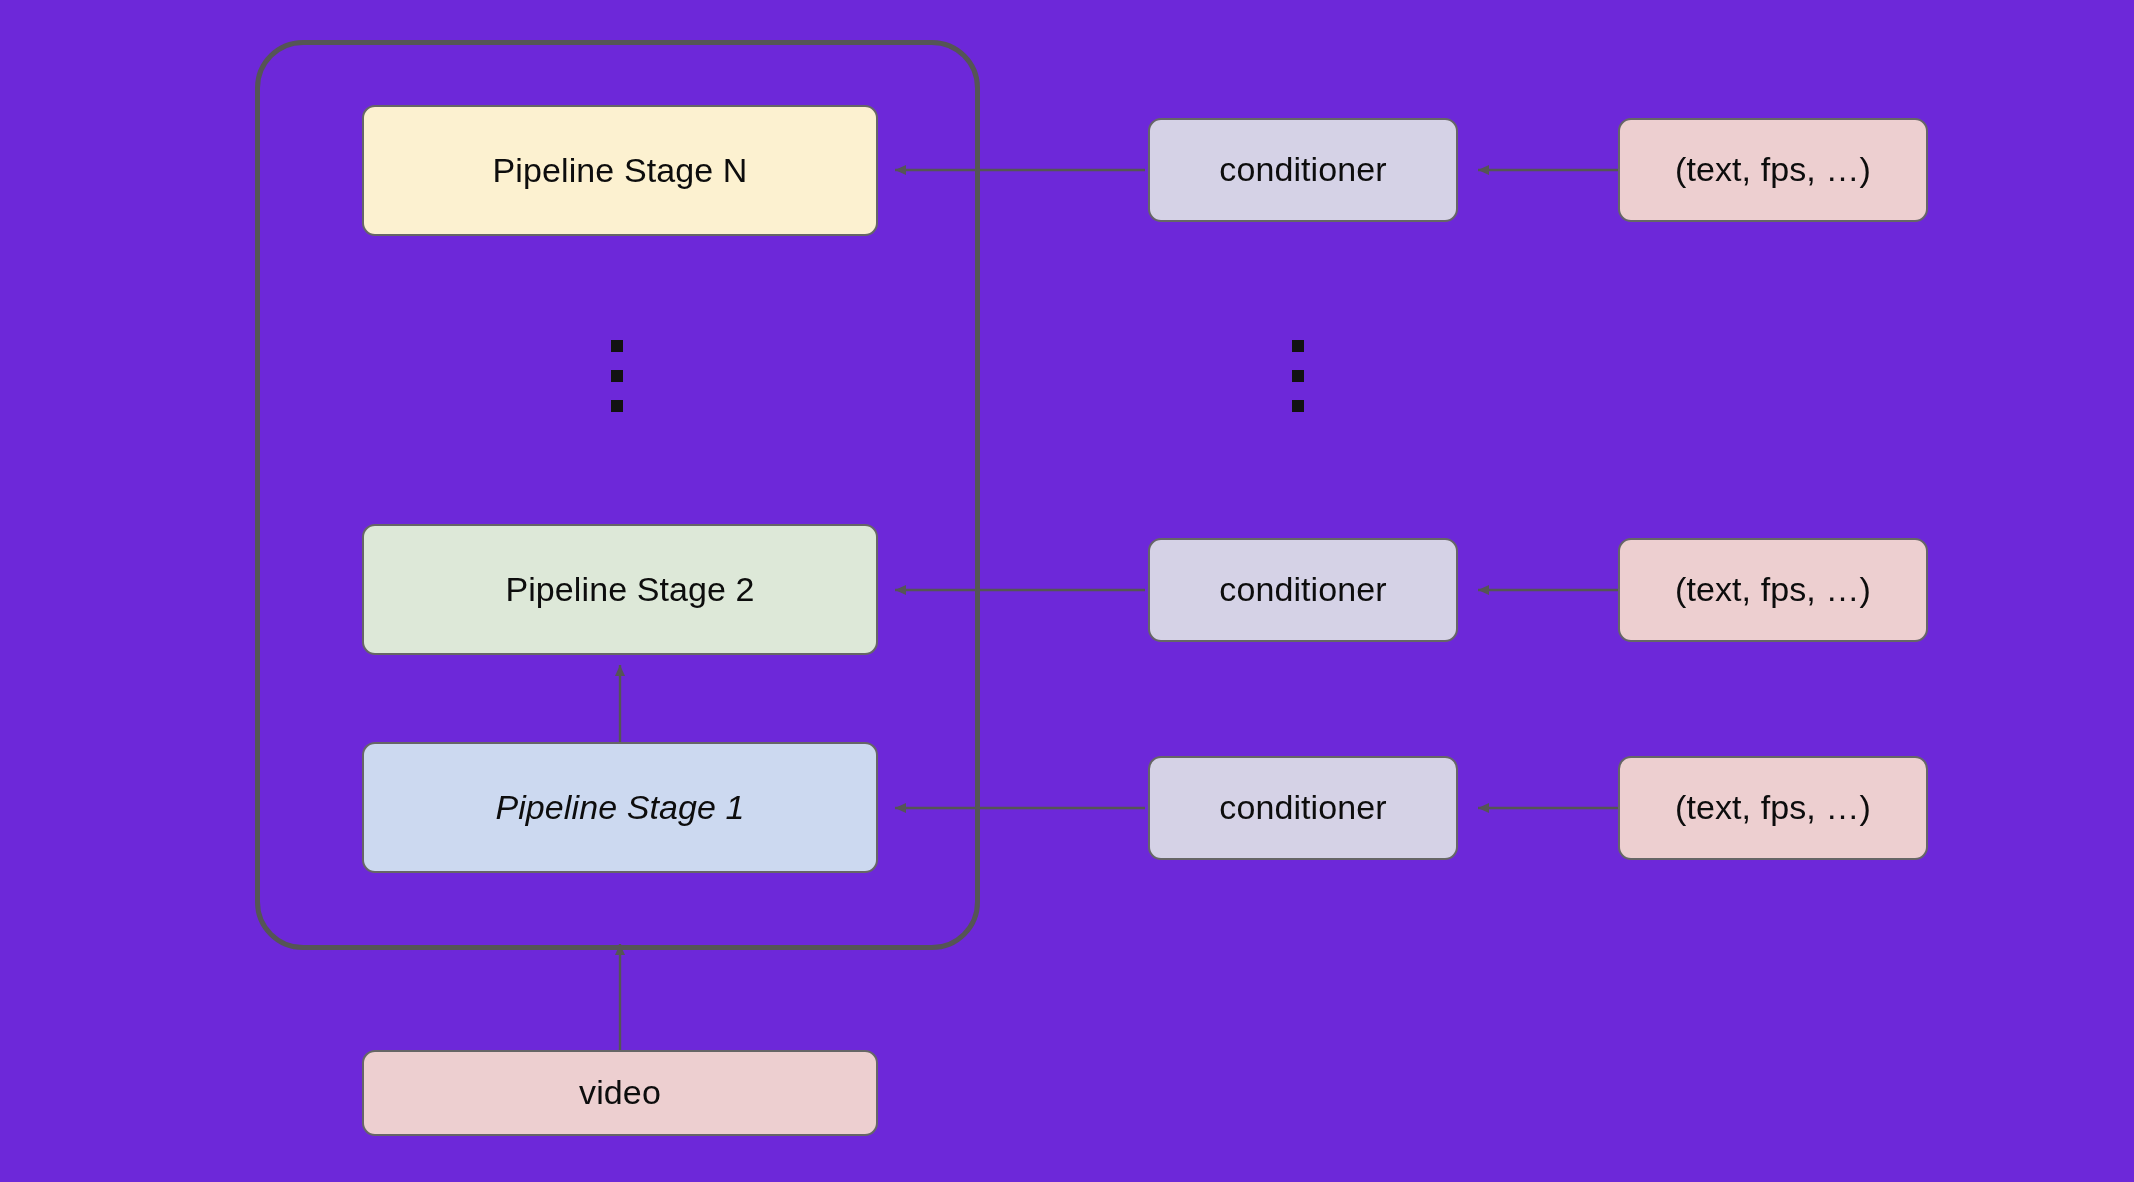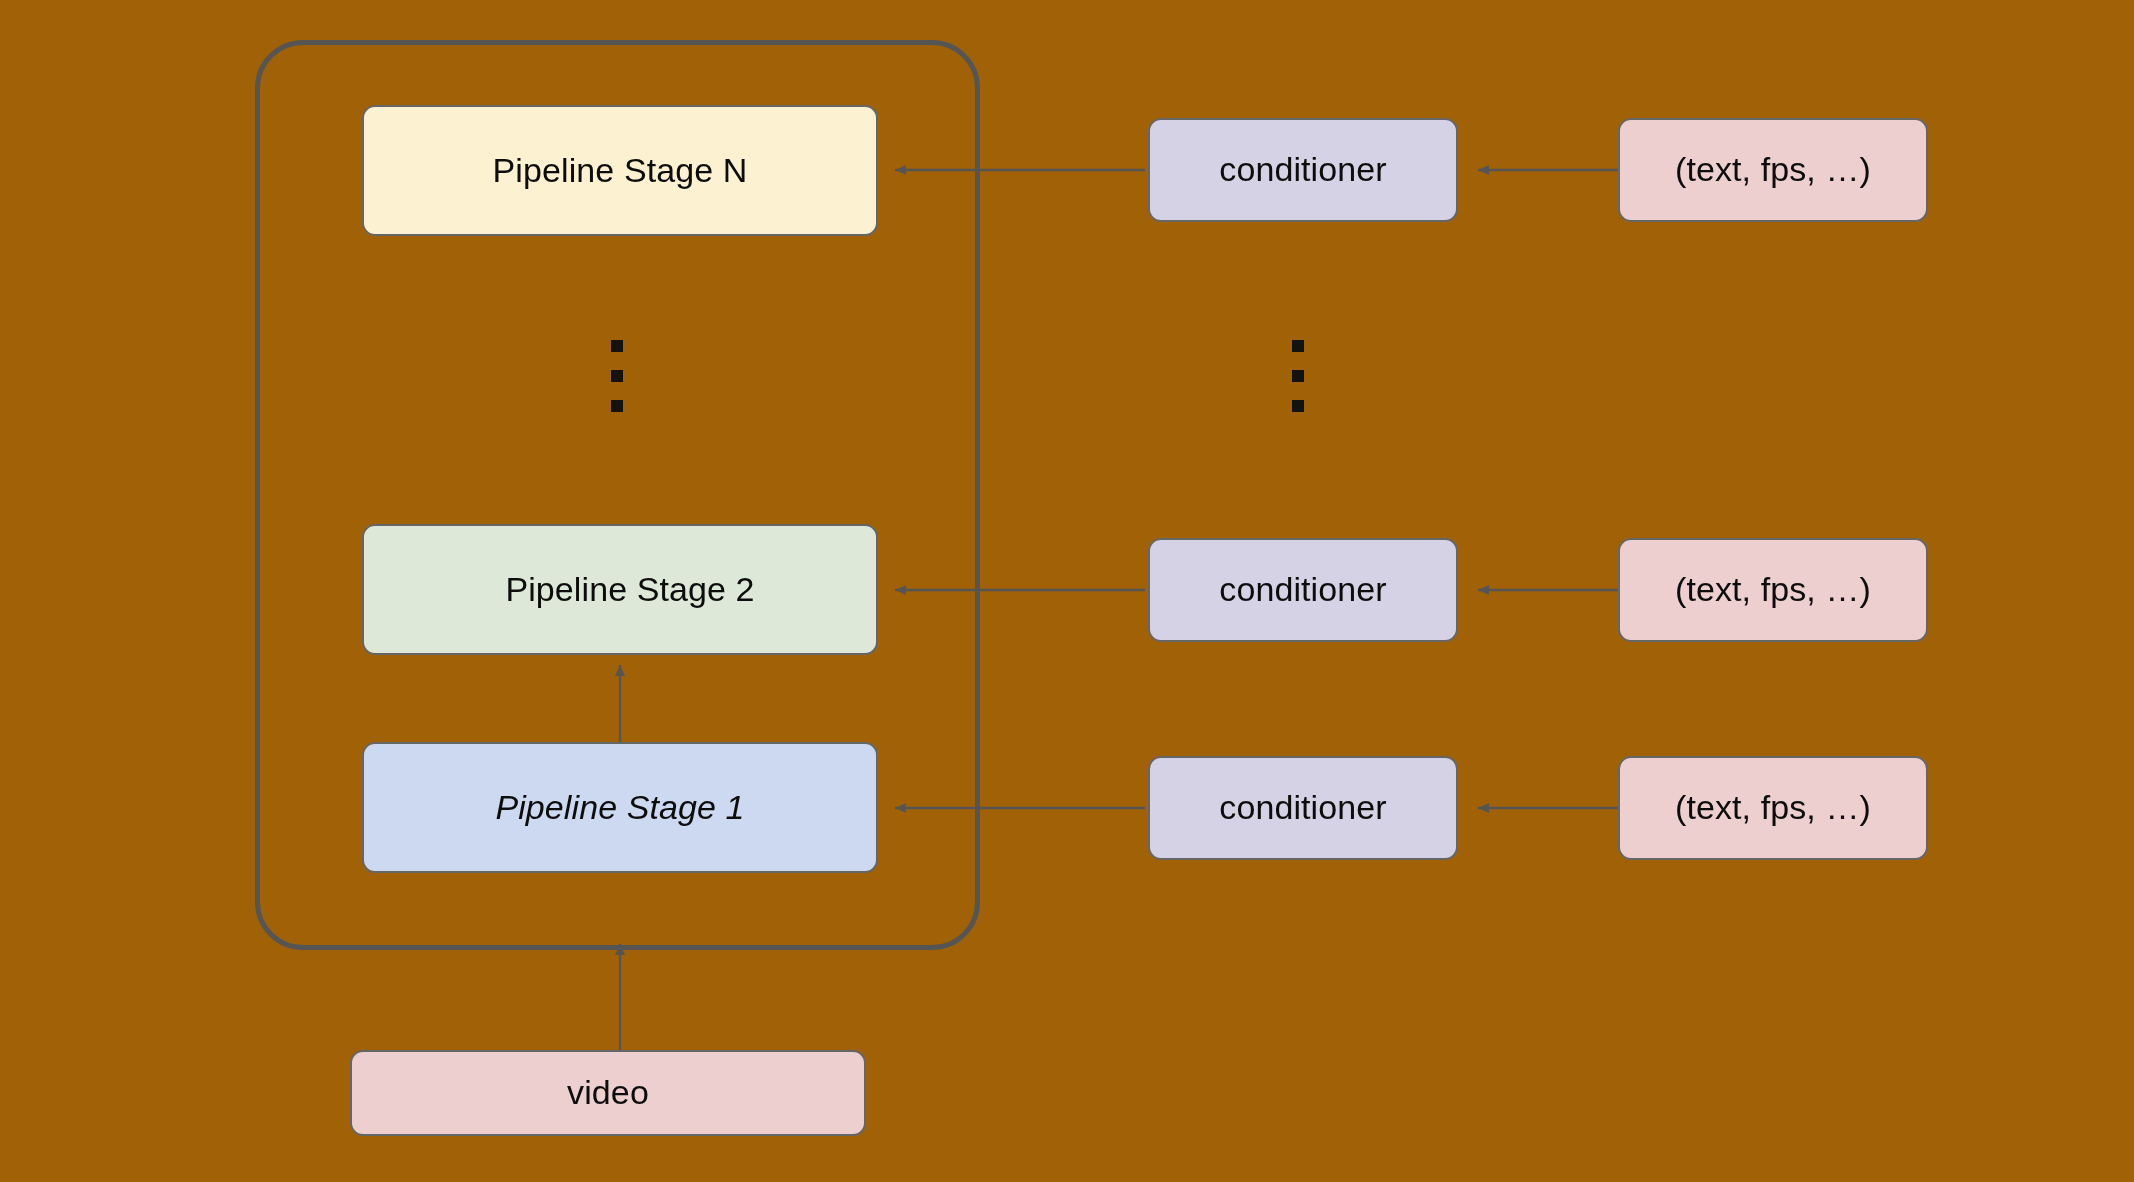--- a/index.html
+++ b/index.html
@@ -7,21 +7,21 @@
     padding: 0;
     background: #ffffff;
   }
   body {
     font-family: "Liberation Sans", sans-serif;
   }
   #canvas {
     position: relative;
     width: 2134px;
     height: 1182px;
-    background: #a16207;
+    background: #6d28d9;
     overflow: hidden;
   }
   #wires {
     position: absolute;
     left: 0;
     top: 0;
     width: 2134px;
     height: 1182px;
     pointer-events: none;
   }
@@ -99,21 +99,21 @@
   </div>
 
   <div class="node" style="left:362px; top:524px; width:516px; height:131px; background:#dde8d8;padding-left:20px;">
     <span class="node-label">Pipeline Stage 2</span>
   </div>
 
   <div class="node" style="left:362px; top:742px; width:516px; height:131px; background:#ccd9f0;font-style:italic;">
     <span class="node-label">Pipeline Stage 1</span>
   </div>
 
-  <div class="node" style="left:350px; top:1050px; width:516px; height:86px; background:#edcfd0;">
+  <div class="node" style="left:362px; top:1050px; width:516px; height:86px; background:#edcfd0;">
     <span class="node-label">video</span>
   </div>
 
   <div class="node" style="left:1148px; top:118px; width:310px; height:104px; background:#d5d2e6;">
     <span class="node-label">conditioner</span>
   </div>
   <div class="node" style="left:1148px; top:538px; width:310px; height:104px; background:#d5d2e6;">
     <span class="node-label">conditioner</span>
   </div>
   <div class="node" style="left:1148px; top:756px; width:310px; height:104px; background:#d5d2e6;">

